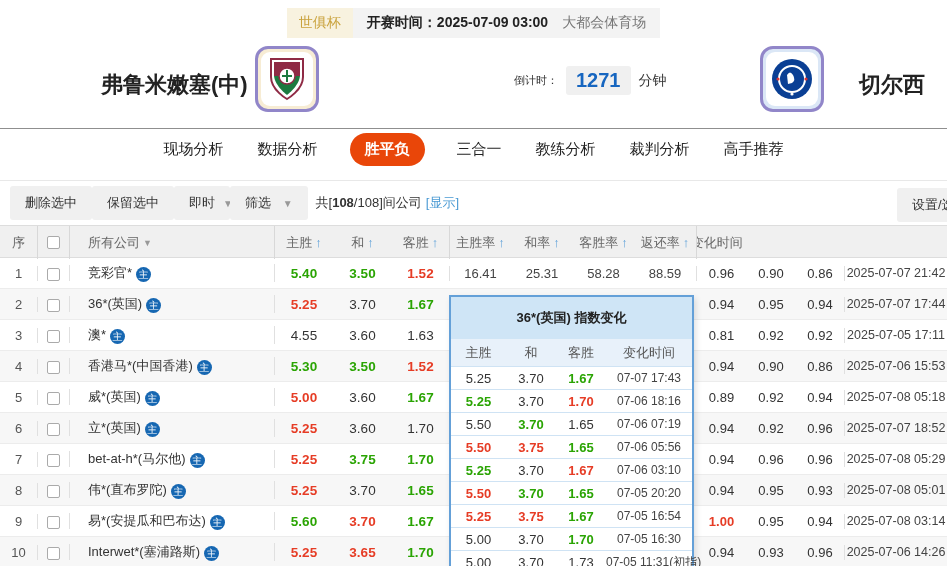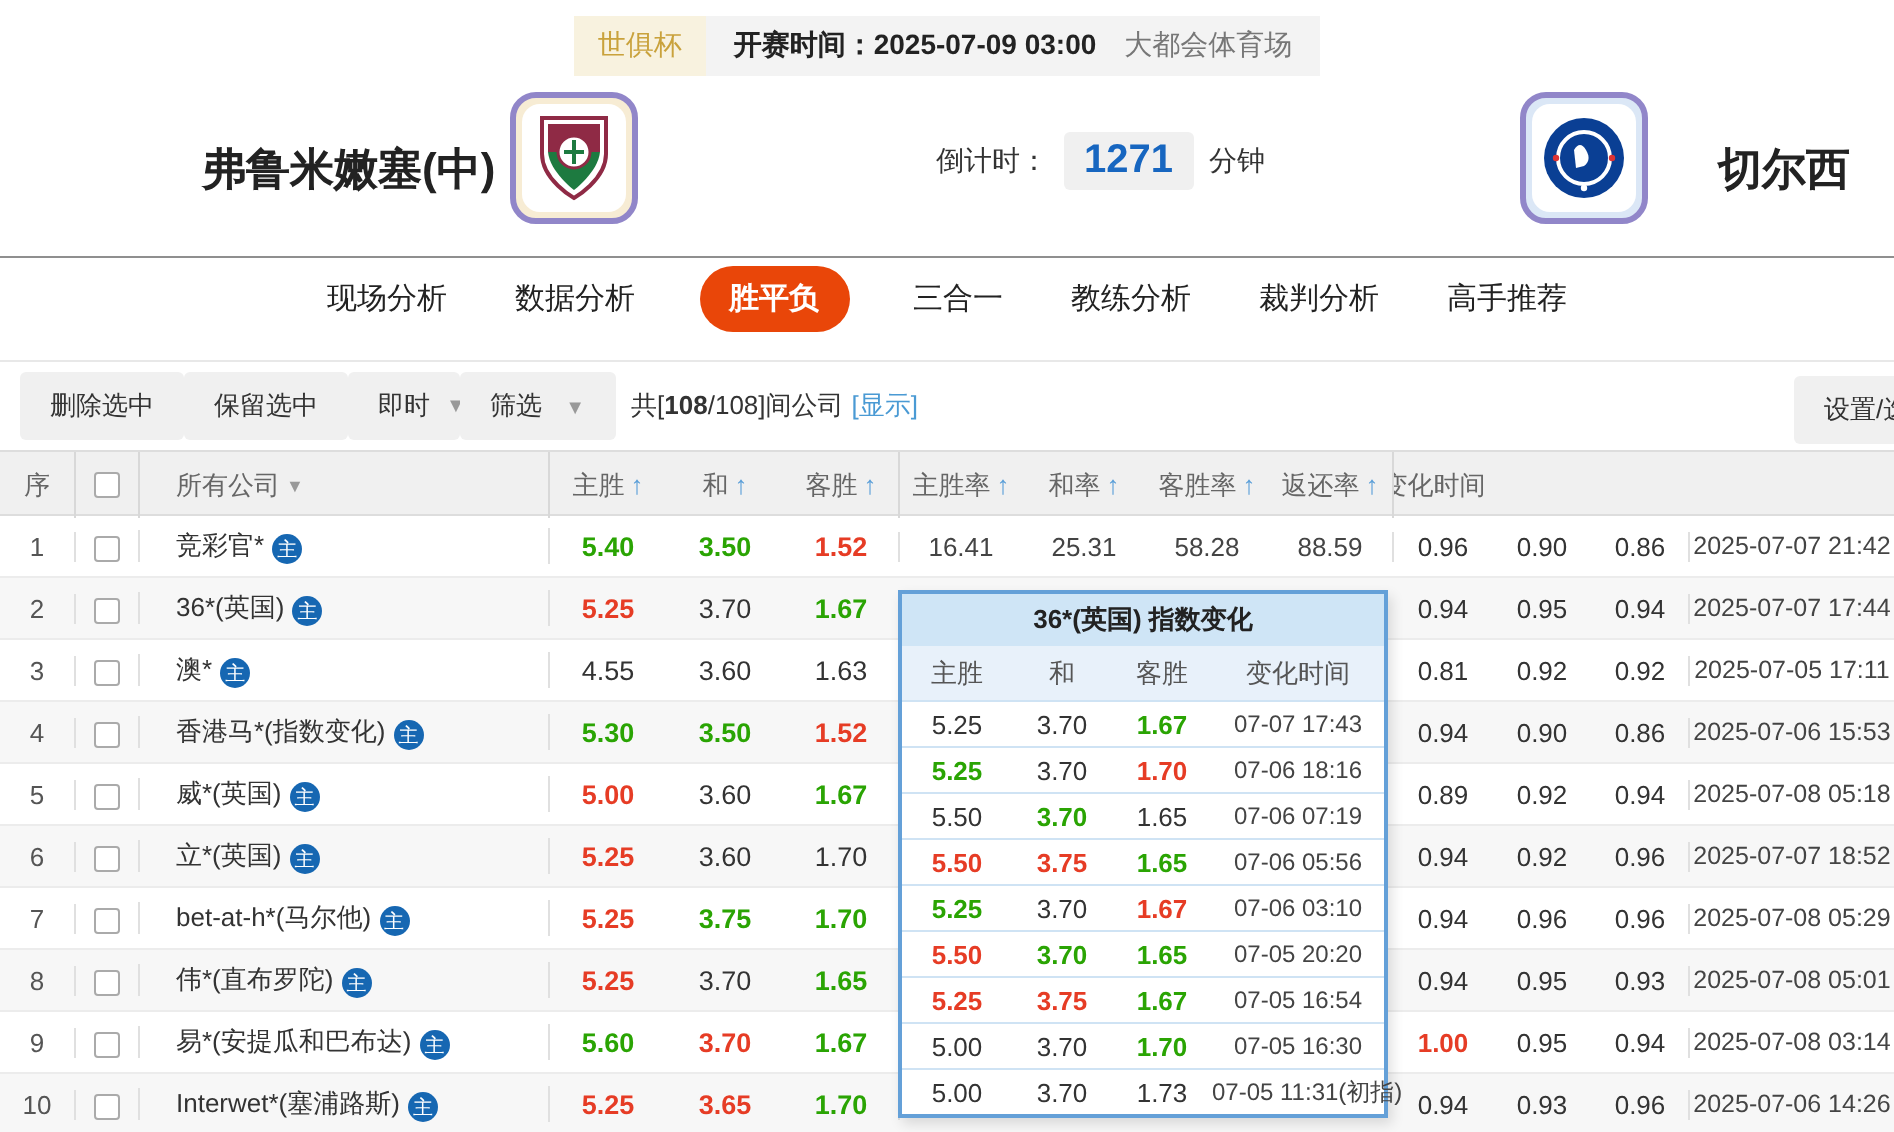--- a/index.html
+++ b/index.html
@@ -19,21 +19,21 @@
   .match-header { position:absolute; top:36px; left:16px; width:100%; height:92px; }
   .team-name { position:absolute; font-size:22px; font-weight:bold; color:#222; top:34px; }
   .home-name { left:85px; }
   .away-name { left:843px; }
   .logo-box { position:absolute; top:10px; width:64px; height:66px; border:3px solid #9186c9; border-radius:13px;
               display:flex; align-items:center; justify-content:center; }
   .home-logo { left:239px; background:#f7ecd4; }
   .away-logo { left:744px; background:#dbe7f6; }
   .logo-inner { width:52px; height:54px; background:#fff; border-radius:9px; display:flex; align-items:center; justify-content:center; }
   .countdown { position:absolute; left:452px; top:30px; display:flex; align-items:center; gap:8px; }
-  .countdown-label { font-size:14px; color:#333; }
+  .countdown-label { font-size:11px; color:#333;margin-left:46px; }
   .countdown-value { background:#f0f0f0; color:#1766c0; font-weight:bold; font-size:20px; padding:3px 10px; border-radius:3px; }
   .countdown-unit { font-size:14px; color:#333; }
   
   .nav { position:absolute; top:128px; left:0; width:100%; height:42px; border-top:1px solid #8f8f8f;
          display:flex; align-items:center; justify-content:center; gap:30px; }
   .tab { font-size:15px; color:#222; cursor:pointer; padding:7px 2px; }
   .tab.active { background:#e94609; color:#fff; border-radius:17px; padding:7px 15px; font-weight:bold; }
   
   .toolbar { position:absolute; top:180px; left:0; width:100%; height:45px; border-top:1px solid #e8e8e8;
              display:flex; align-items:center; padding:0 10px; }
@@ -65,21 +65,21 @@
                 font-size:10px; align-items:center; justify-content:center; }
   .c-odd { font-size:13.5px; }
   .c-rate, .c-kelly { color:#444; }
   .c-time { color:#444; font-size:12.5px; }
   .t-g { color:#2aa403; font-weight:bold; }
   .t-r { color:#e63c25; font-weight:bold; }
   .t-k { color:#333; font-weight:normal; }
   
   .popup { position:absolute; left:449px; top:295px; width:245px; background:#fff; border:2px solid #64a0d8;
            box-shadow:2px 3px 6px rgba(0,0,0,0.12); z-index:10; }
-  .popup-title { background:#cfe5f6; height:26px; display:flex; align-items:center; justify-content:center;
+  .popup-title { background:#cfe5f6; height:42px; display:flex; align-items:center; justify-content:center;
                  font-weight:bold; font-size:13px; color:#222; }
   .popup-head, .popup-row { display:grid; grid-template-columns:55px 50px 50px 86px; align-items:center; }
   .popup-head { background:#e8f1fa; height:27px; color:#555; }
   .popup-row { height:23px; border-top:1px solid #cfe3f4; }
   .popup-head > div, .popup-row > div { text-align:center; white-space:nowrap; }
   .p-time { color:#444; font-size:12px; }
 </style>
 </head>
 <body>
 
@@ -256,21 +256,21 @@
     <div class="td c-kelly t-k">0.81</div>
     <div class="td c-kelly t-k">0.92</div>
     <div class="td c-kelly bR t-k">0.92</div>
     <div class="td c-time">2025-07-05 17:11</div>
   </div>
 
   <div class="tr">
     <div class="td c-idx bR">4</div>
     <div class="td bR"><span class="checkbox"></span></div>
     <div class="td c-company bR">
-      <span class="c-company-name">香港马*(指数变化)</span>
+      <span class="c-company-name">香港马*(中国香港)</span>
       <span class="main-badge">主</span>
     </div>
     <div class="td c-odd t-g">5.30</div>
     <div class="td c-odd t-g">3.50</div>
     <div class="td c-odd bR t-r">1.52</div>
     <div class="td c-rate"></div>
     <div class="td c-rate"></div>
     <div class="td c-rate"></div>
     <div class="td c-rate bR"></div>
     <div class="td c-kelly t-k">0.94</div>

